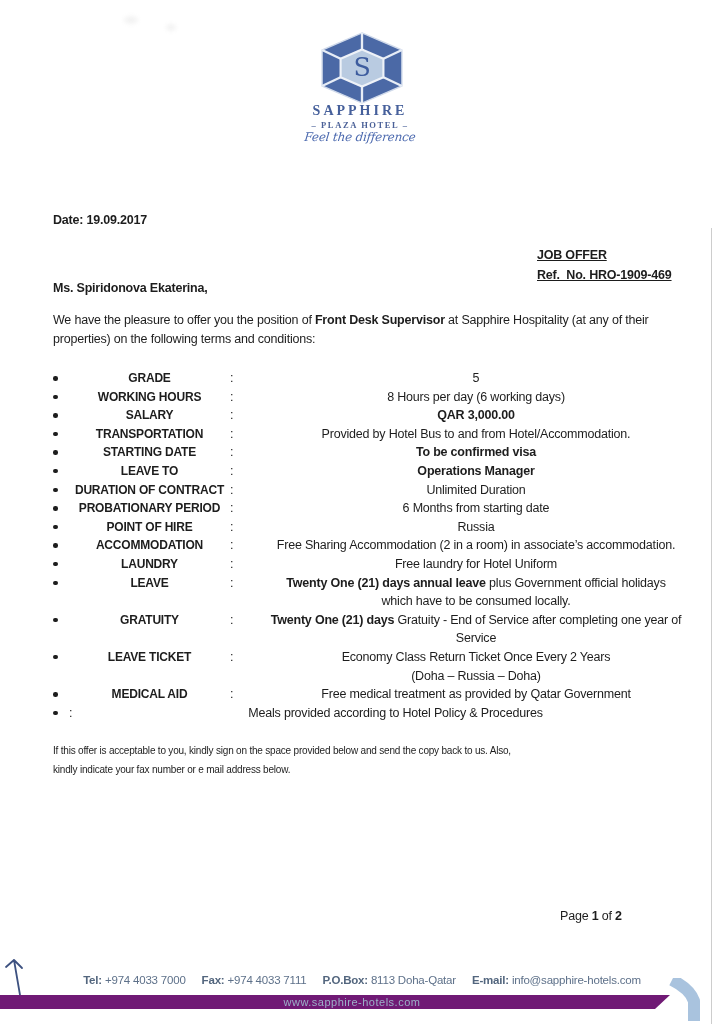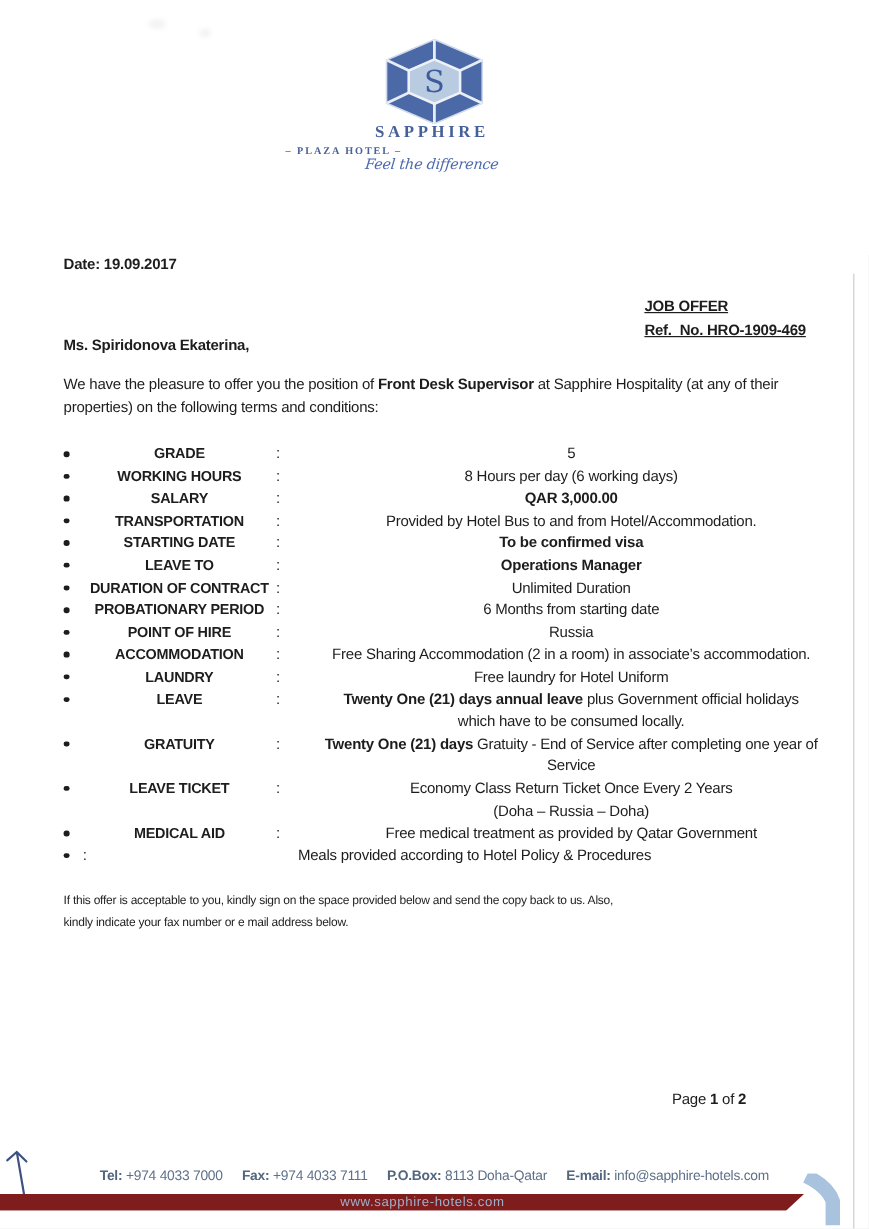--- a/index.html
+++ b/index.html
@@ -10,21 +10,21 @@
     color:#1d1d1d; letter-spacing:-0.2px;
   }
   
   .logo{position:absolute; left:321px; top:32px; width:82px; height:72px;}
   .lh-name{
     position:absolute; left:238px; top:103px; width:244px; text-align:center;
     font-family:"Liberation Serif", serif; font-size:14px; letter-spacing:3px;
     color:#46609b; font-weight:600;
   }
   .lh-sub{
-    position:absolute; left:238px; top:120px; width:244px; text-align:left;
+    position:absolute; left:238px; top:120px; width:244px; text-align:center;
     font-family:"Liberation Serif", serif; font-size:8.5px; letter-spacing:1.6px;
     color:#4b6198; font-weight:600;
   }
   .lh-sub::before{content:"– ";} .lh-sub::after{content:" –";}
   .lh-tag{
     position:absolute; left:238px; top:130px; width:244px; text-align:center;
     font-family:"DejaVu Serif", serif; font-style:italic; font-size:12px;
     color:#4a68ae; transform:skewX(-6deg);
   }
   
@@ -53,21 +53,21 @@
   .contact-line{
     position:absolute; left:0; top:974px; width:724px; text-align:center;
     box-sizing:border-box;
     font-size:11.5px; color:#5d7089; white-space:nowrap;
   }
   .contact-item{margin-right:16px;}
   .contact-item:last-child{margin-right:0;}
   .contact-label{font-weight:700; color:#53667e;}
   .footer-bar{
     position:absolute; left:0; top:995px; width:670px; height:14px;
-    background:#7f1d1d;
+    background:#701a75;
     clip-path:polygon(0 0, 100% 0, calc(100% - 15px) 100%, 0 100%);
     text-align:center; padding-left:34px; box-sizing:border-box;
   }
   .website{
     font-size:11px; line-height:14px; letter-spacing:0.5px; color:#9db0c9;
   }
   .swoosh{position:absolute; left:668px; top:978px;}
   .pen-mark{position:absolute; left:3px; top:957px;}
   .scan-line{position:absolute; left:711px; top:228px; width:1px; height:796px; background:#bcbcbc; opacity:0.75;}
   .smudge{position:absolute; background:#9a9a9a; opacity:0.12; border-radius:50%; filter:blur(2px);}

